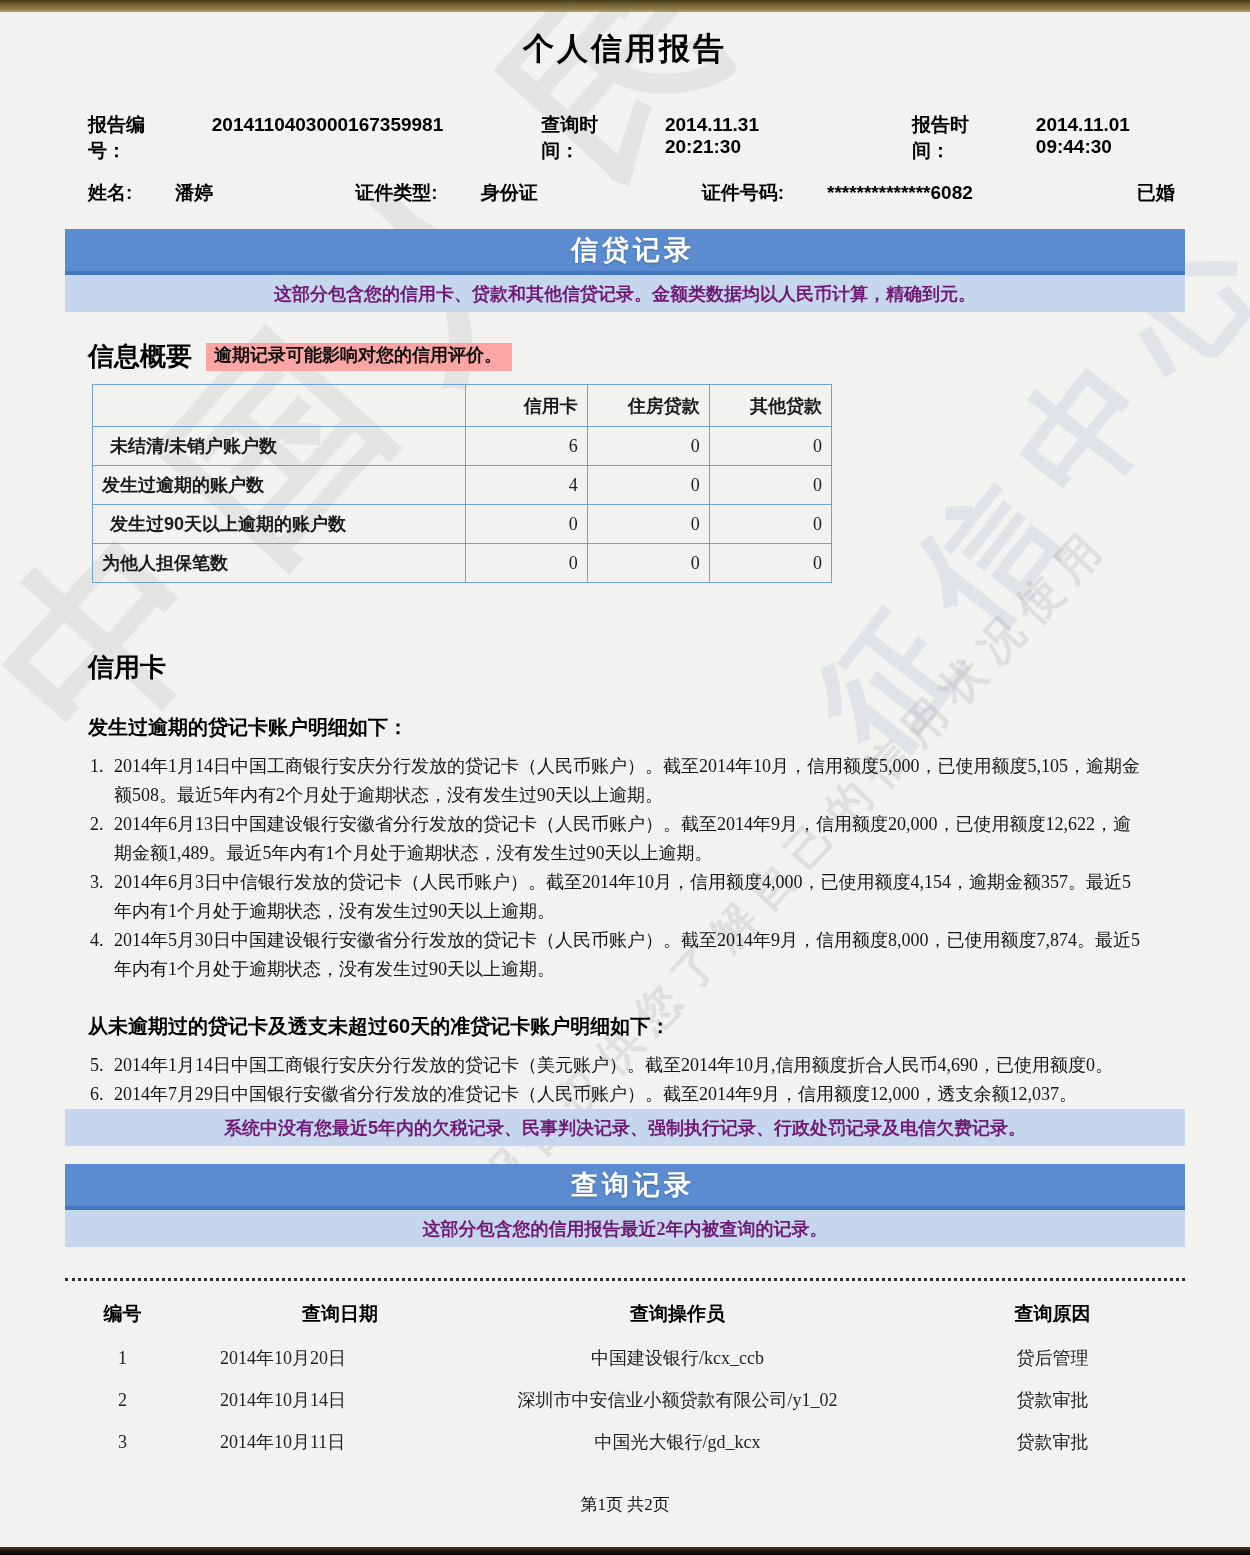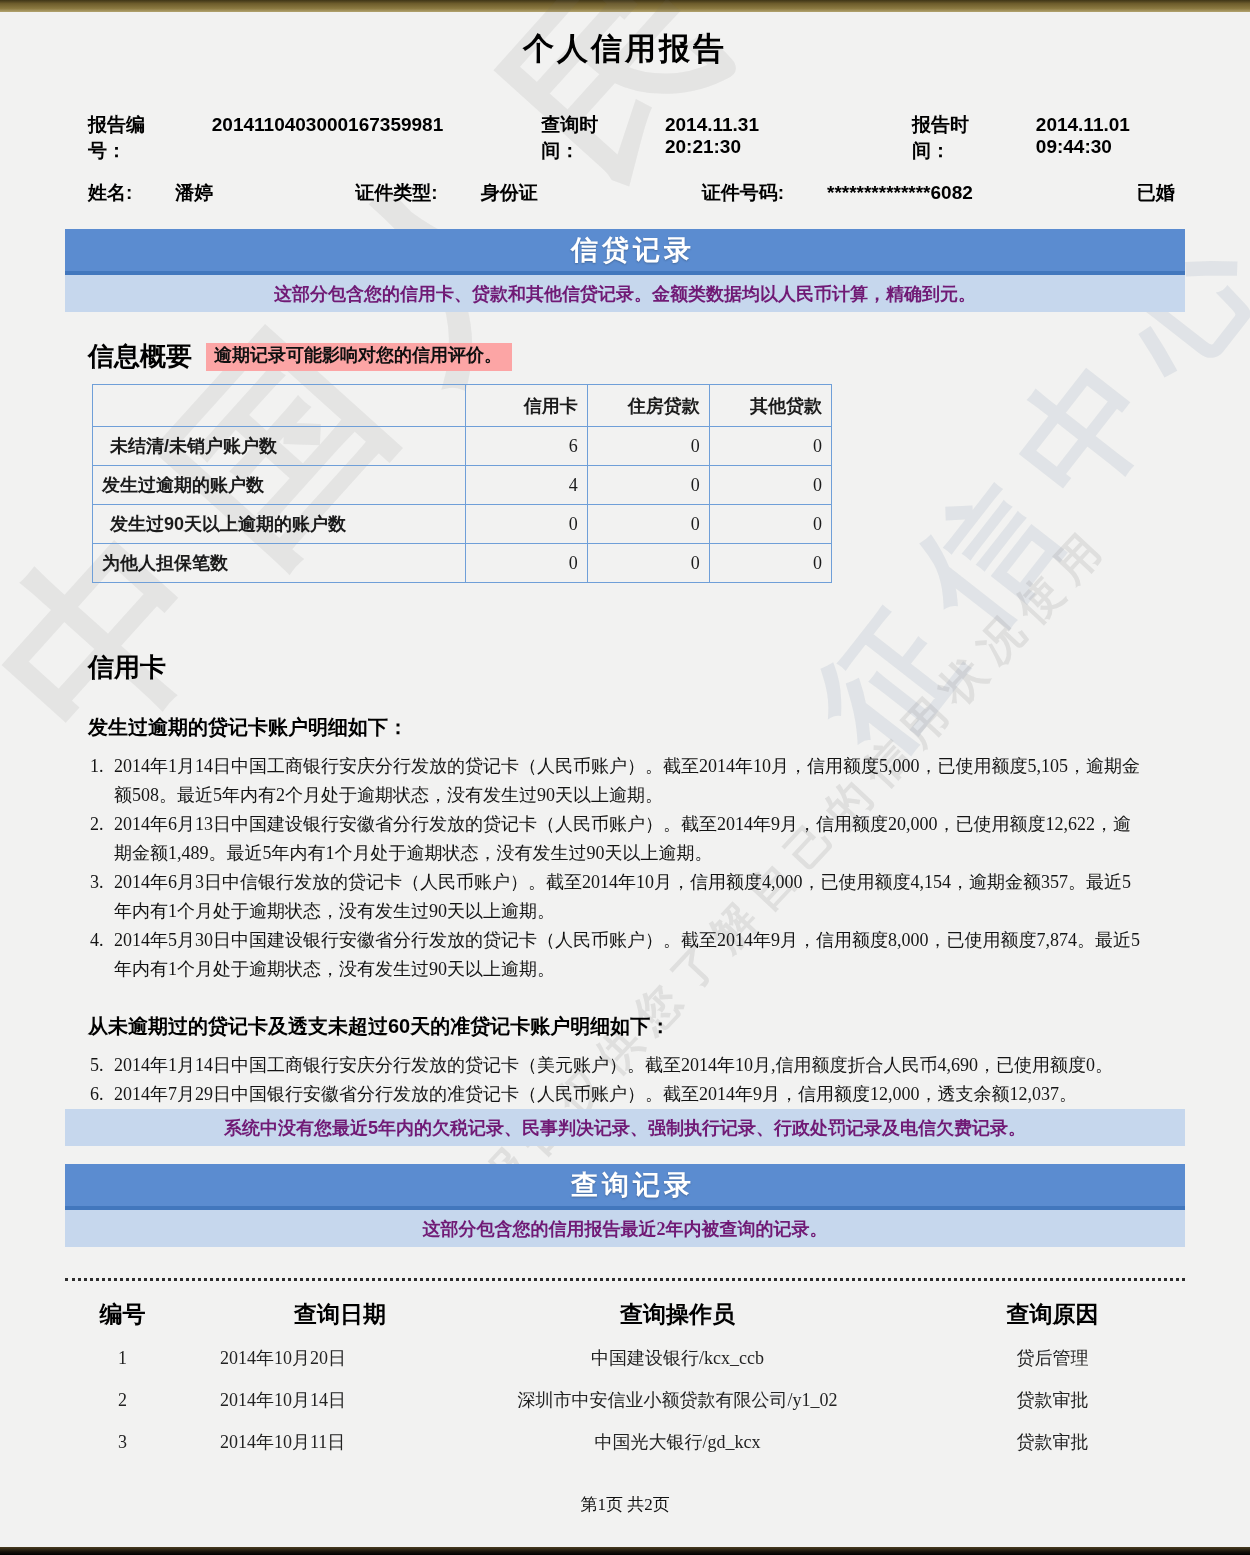--- a/index.html
+++ b/index.html
@@ -118,21 +118,21 @@
   .card-item { display:flex; font-size:18px; line-height:29px; color:#141414; }
   .card-item .num { flex:0 0 24px; }
   .card-item .txt { flex:1; }
 
   .dotted-sep { margin-top:31px; border-top:3px dotted #2e2e2e; }
 
   .query-table { margin-top:10px; font-size:18px; }
   .q-row { display:grid; grid-template-columns:115px 255px 1fr 265px; align-items:center; }
   .q-row.q-head {
     height:46px; font-family:"Liberation Sans","DejaVu Sans",sans-serif;
-    font-weight:bold; font-size:23px; color:#000;
+    font-weight:bold; font-size:19px; color:#000;
   }
   .q-row.q-data { height:42px; color:#222; }
   .q-cell { text-align:center; }
   .q-cell.c-date { text-align:left; padding-left:40px; }
   .q-head .q-cell.c-date { text-align:center; padding-left:65px; }
 
   .page-footer {
     margin-top:30px; text-align:center; font-size:17px; color:#111;
   }
 </style>

